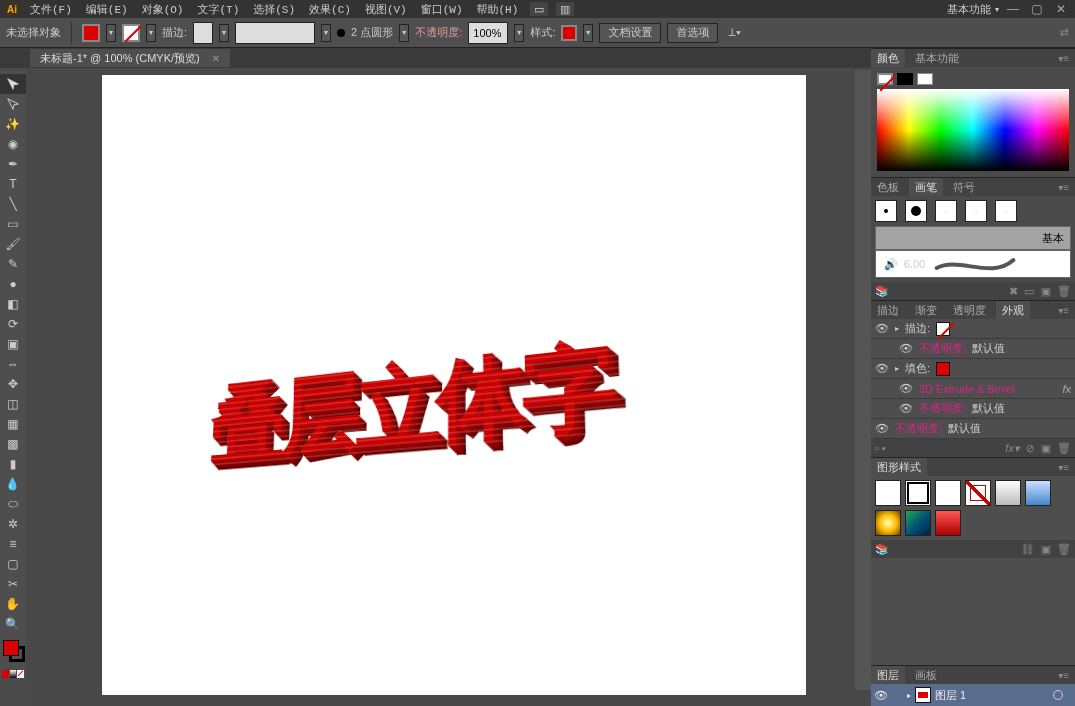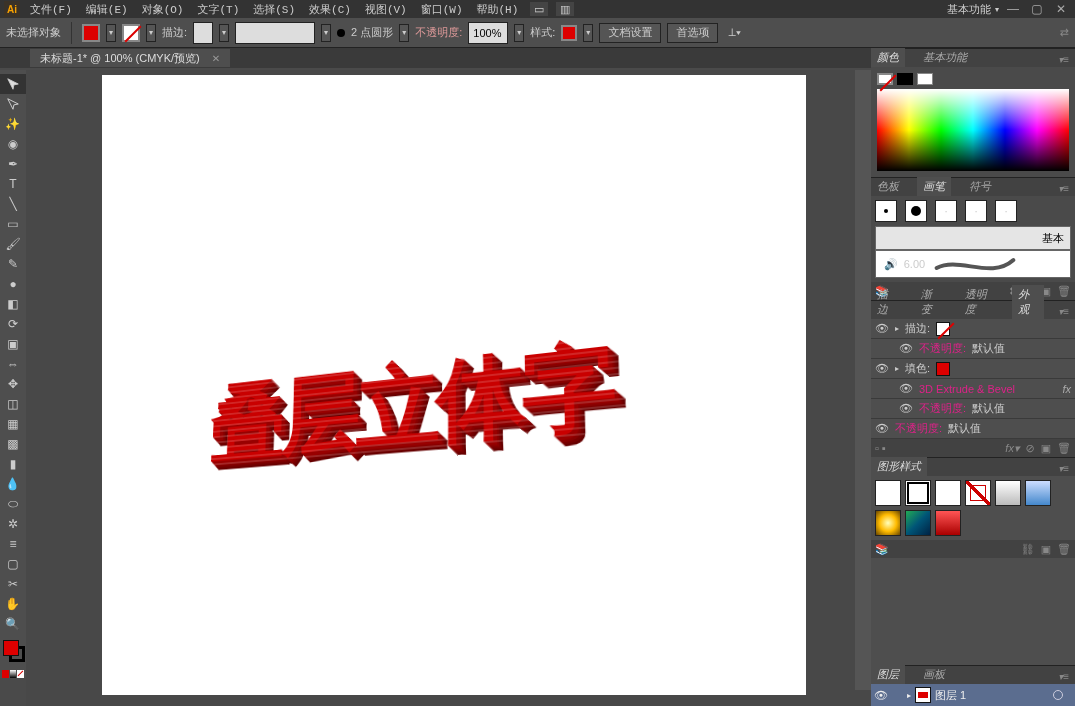--- a/index.html
+++ b/index.html
@@ -47,39 +47,39 @@
   .scroll-v { position:absolute; right:0; top:0; bottom:16px; width:16px; background:#555;}
   .paste { position:absolute; left:76px; top:5px; width:704px; height:620px; background:#fff;}
   .art3d { position:absolute; left:70px; top:280px; width:540px; transform: perspective(900px) rotateX(10deg) rotateY(-20deg) skewY(-2deg);}
   .art3d .face{ font-size:92px; font-weight:900; color:#c90000; letter-spacing:-4px; white-space:nowrap; line-height:1; text-shadow:
     1px 1px 0 #900, 2px 2px 0 #900, 3px 3px 0 #900, 4px 4px 0 #900,5px 5px 0 #800,6px 6px 0 #800,7px 7px 0 #700,8px 8px 0 #700,9px 9px 0 #600,10px 10px 0 #600;}
   .art3d .stripe{ position:absolute; inset:0; background:repeating-linear-gradient(180deg, rgba(255,255,255,0.15) 0 2px, transparent 2px 6px); mix-blend-mode:screen;}
 
   
   .right { position:absolute; right:0; top:48px; width:204px; bottom:0; background:#4e4e4e; display:flex; flex-direction:column;}
   .pgroup { border-top:1px solid #222; display:flex; flex-direction:column;}
-  .tabbar { height:18px; background:#424242; display:flex; align-items:flex-end; gap:12px; padding-right:4px;font-style:italic;}
+  .tabbar { height:18px; background:#424242; display:flex; align-items:center; gap:4px; padding-right:4px;}
   .tabbar .pt { padding:2px 6px; color:#aaa; cursor:pointer;}
   .tabbar .pt.act { background:#4e4e4e; color:#ddd;}
   .tabbar .menu { margin-left:auto; font-size:10px; color:#888; padding:2px;}
   .pbody { background:#4a4a4a; padding:4px; }
 
   
   .cpanel { padding:6px;}
   .cpanel .mini{ display:flex; gap:4px; margin-bottom:4px;}
   .cpanel .mini span{ width:16px; height:12px;}
   .spectrum { height:82px; background:
      linear-gradient(to bottom, rgba(255,255,255,1), rgba(255,255,255,0) 50%, rgba(0,0,0,0) 50%, rgba(0,0,0,1)),
      linear-gradient(to right, #ff0000, #ffff00, #00ff00, #00ffff, #0000ff, #ff00ff, #ff0000);}
 
   
   .brpanel { padding:4px;}
   .br-row { display:flex; gap:8px; align-items:center; margin-bottom:4px;}
   .br-dot { width:22px; height:22px; border:1px solid #222; background:#fff; display:flex; align-items:center; justify-content:center;}
-  .br-line { height:24px; background:#e5e5e5; border:1px solid #666; display:flex; align-items:center; justify-content:flex-end; padding-right:6px; color:#000;}
+  .br-line { height:24px; background:#a3a3a3; border:1px solid #666; display:flex; align-items:center; justify-content:flex-end; padding-right:6px; color:#000;}
   .br-prev { height:28px; background:#fff; border:1px solid #666; display:flex; align-items:center;}
   .stroke-demo { width:100px; height:16px; }
   .pfoot { height:18px; background:#424242; display:flex; align-items:center; gap:6px; padding:0 4px; color:#888; font-size:10px; justify-content:flex-end;}
   .pfoot .l{ margin-right:auto;}
 
   
   .approw { display:flex; align-items:center; gap:6px; height:20px; padding:0 4px; border-bottom:1px solid #3a3a3a;}
   .approw .vis{ width:14px; height:14px; display:flex; align-items:center; justify-content:center;}
   .approw .lab{ }
   .approw .red{ color:#d28;}

